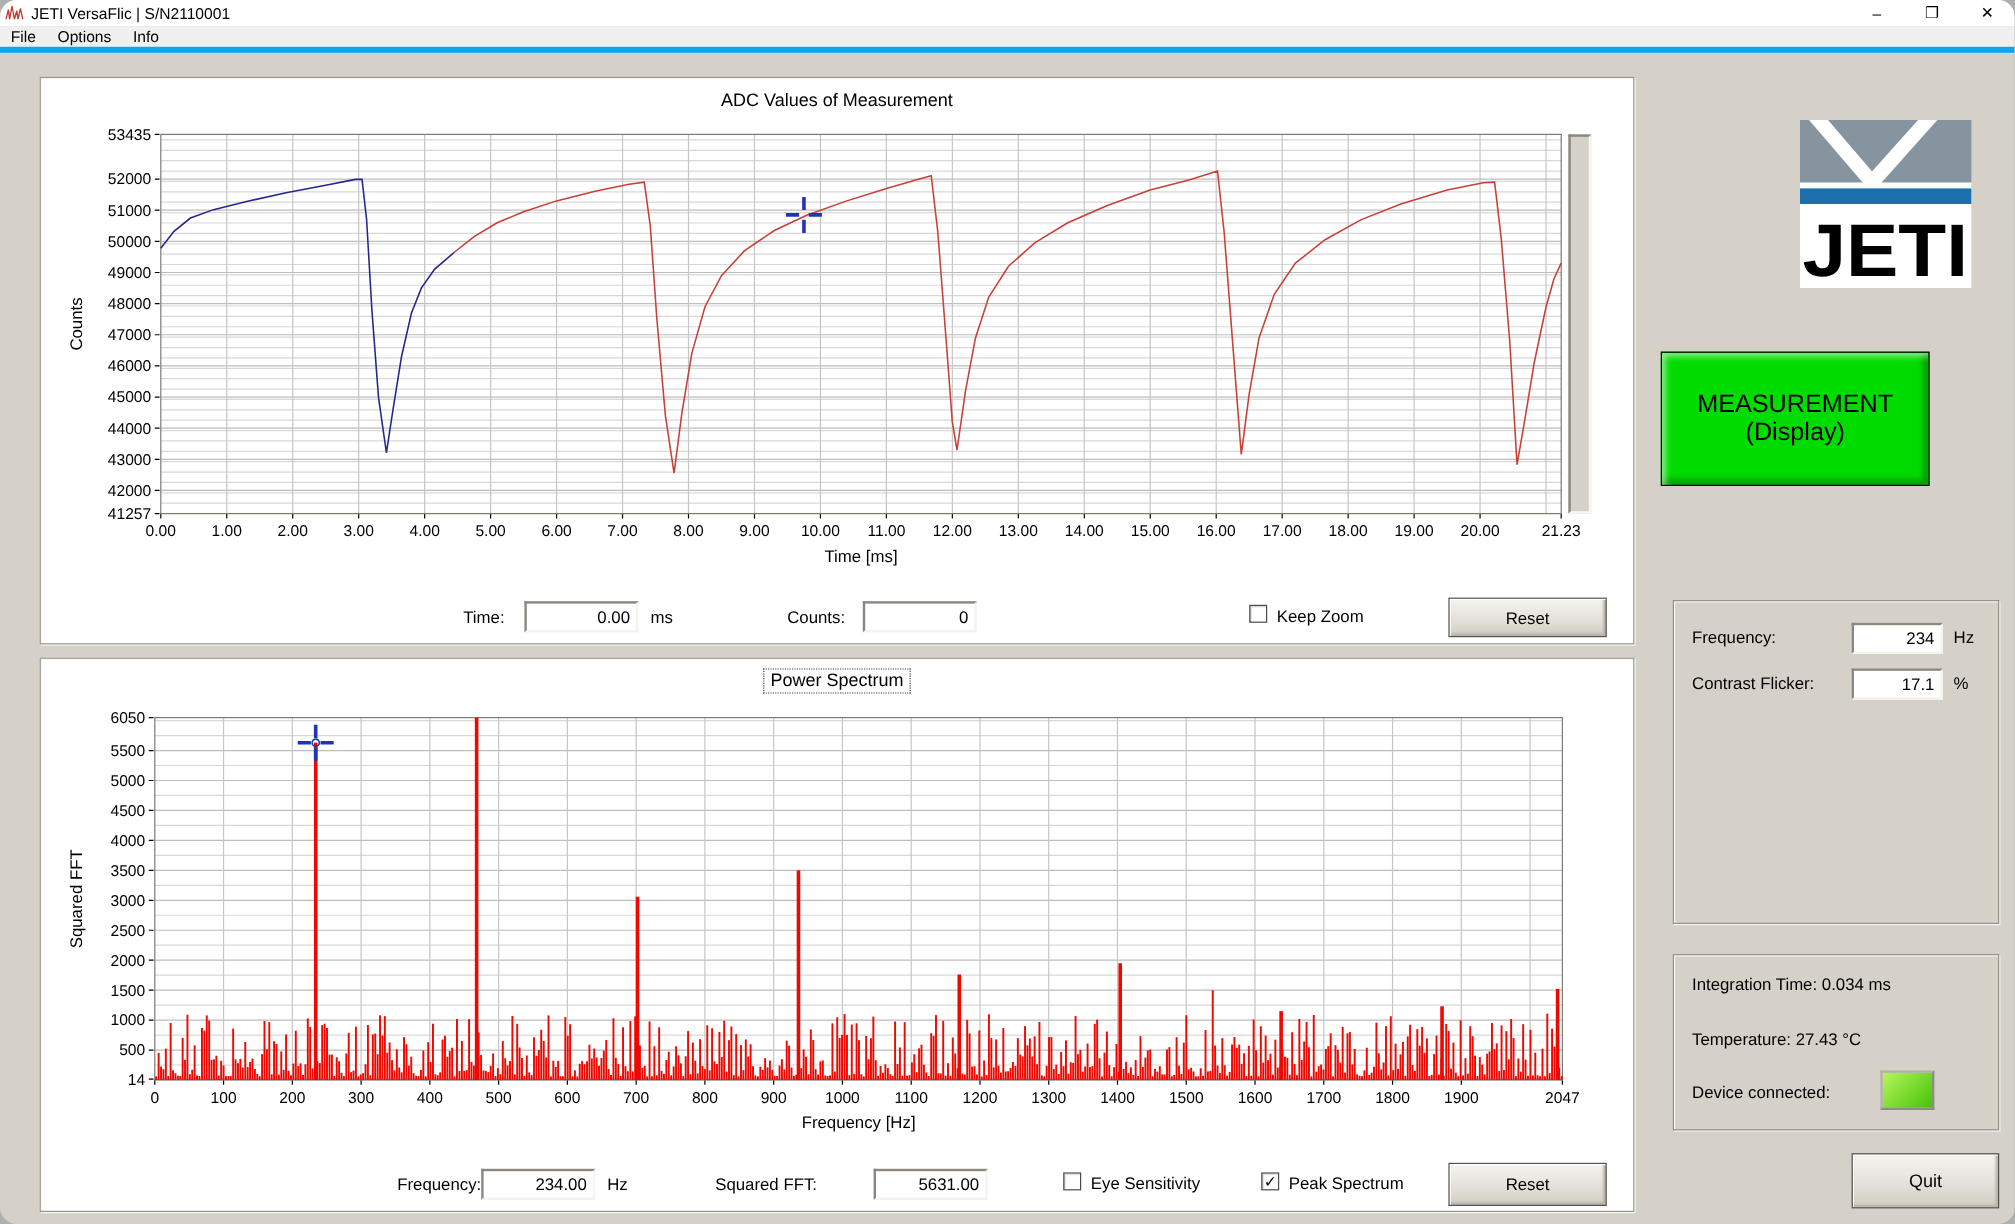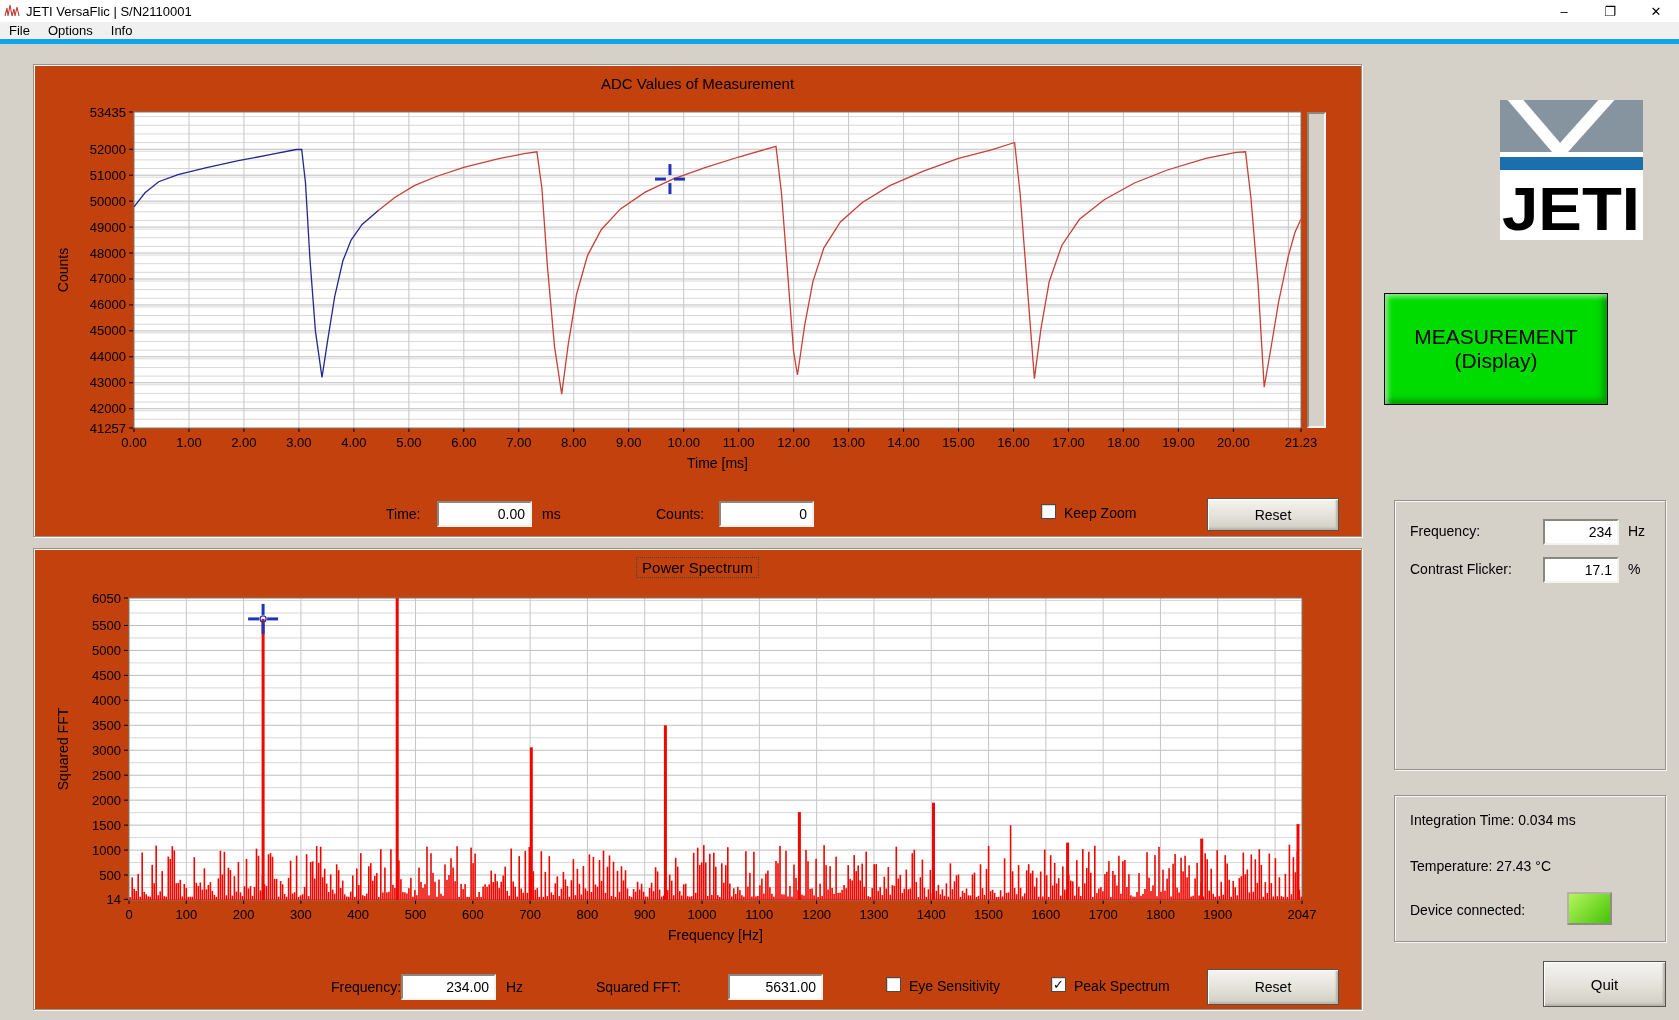--- a/index.html
+++ b/index.html
@@ -1,30 +1,30 @@
 <!DOCTYPE html>
 <html><head>
 <meta charset="utf-8">
 <style>
   html,body{margin:0;padding:0;background:#b0b0b0;}
   *{box-sizing:border-box;}
   #page{position:relative;width:1679px;height:1020px;background:#d5d1c8;
-        font-family:"Liberation Sans","DejaVu Sans",sans-serif;color:#000;overflow:hidden;}
+        font-family:"Liberation Sans","DejaVu Sans",sans-serif;color:#000;overflow:hidden;border-radius:14px;}
   
   #titlebar{position:absolute;left:0;top:0;width:1679px;height:22px;background:#ffffff;
             display:flex;align-items:center;font-size:13px;}
   #titlebar .ticon{margin:0 6px 0 4px;display:flex;align-items:center;}
   #titlebar .ttext{flex:1;}
   .winbtn{width:46px;height:22px;display:flex;align-items:center;justify-content:center;
           font-size:13px;color:#000;}
   #menubar{position:absolute;left:0;top:22px;width:1679px;height:22px;background:#f0f0f0;
            border-bottom:5px solid #0ea5e9;display:flex;align-items:center;font-size:13px;}
   .menu-item{padding:2px 9px;}
   
-  .panel{position:absolute;background:#c2410c;border:1px solid #979389;
+  .panel{position:absolute;background:#ffffff;border:1px solid #979389;
          box-shadow:inset 1px 1px 0 #f8f7f3, 1px 1px 0 #f8f7f3;}
   #panel1{left:33px;top:64px;width:1329px;height:473px;}
   #panel2{left:33px;top:548px;width:1329px;height:462px;}
   .chart-title{position:absolute;left:0;right:0;text-align:center;font-size:15px;}
   .focus-box{display:inline-block;border:1px dotted #444;padding:1px 5px;}
   .graph-svg{position:absolute;}
   svg text{font-family:"Liberation Sans","DejaVu Sans",sans-serif;fill:#000;}
   .vstrip{position:absolute;background:#d5d1c8;border:2px solid;
           border-color:#8a8781 #f8f7f3 #f8f7f3 #8a8781;}
   

